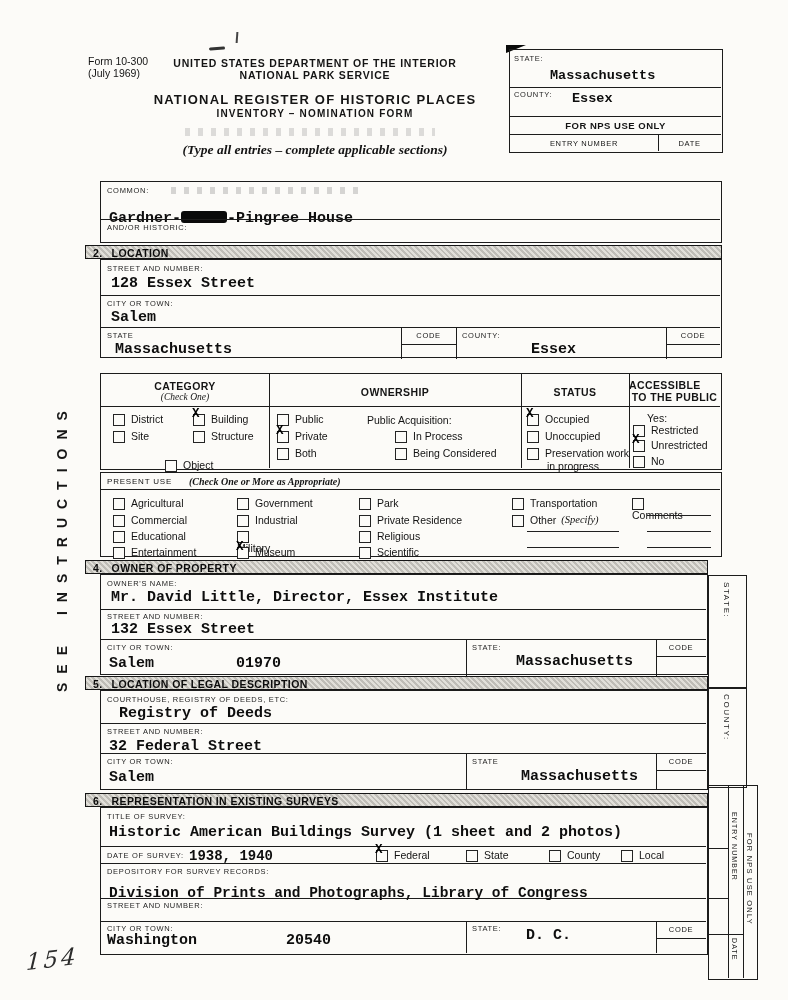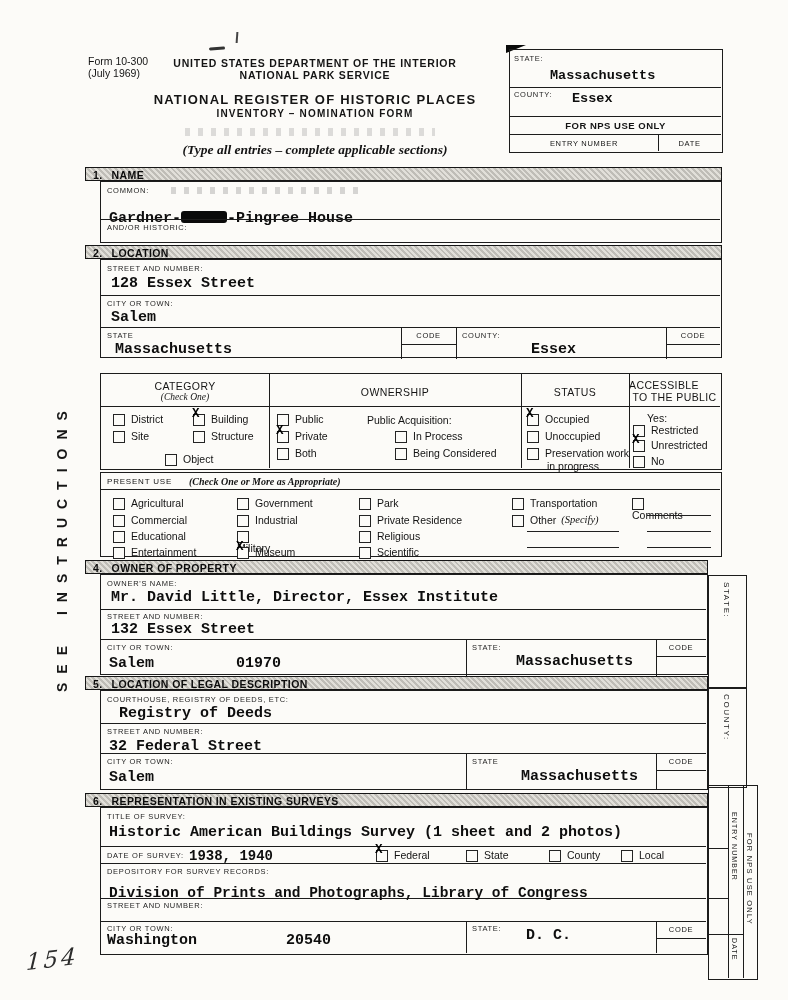--- a/index.html
+++ b/index.html
@@ -18,21 +18,21 @@
        background:repeating-linear-gradient(45deg,#bfbdb7 0 2px,#e1dfd9 2px 4px);
        font-size:10.5px;font-weight:700;letter-spacing:.4px;color:#0b0b0b;
        padding:1px 0 0 7px;white-space:nowrap;}
   .bar .num{display:inline-block;}
   .bar .ttl{display:inline-block;margin-left:9px;}
   .cbrow{position:absolute;display:flex;align-items:flex-start;white-space:nowrap;}
   .cb{width:10px;height:10px;border:1.7px solid #242424;position:relative;flex:none;margin-right:6px;background:#fcfbf8;}
   .cb.checked::after{content:"X";position:absolute;left:-2px;top:-8px;
        font:700 12.5px "Liberation Mono",monospace;color:#000;}
   .cl{font-size:10.5px;color:#131313;position:relative;top:-1px;}
-  .hdr{position:absolute;font-weight:400;font-size:10.5px;letter-spacing:.4px;text-align:center;white-space:nowrap;}
+  .hdr{position:absolute;font-weight:700;font-size:10.5px;letter-spacing:.4px;text-align:center;white-space:nowrap;}
   .it{font-family:"Liberation Serif",serif;font-style:italic;font-weight:400;}
   .vt{position:absolute;transform-origin:0 0;transform:rotate(90deg);font-size:8px;
       letter-spacing:1.6px;white-space:nowrap;color:#1a1a1a;}
   .blank{position:absolute;border-bottom:1.6px solid #202020;}
   .smudge{position:absolute;opacity:.15;background:repeating-linear-gradient(90deg,#000 0 5px,transparent 5px 13px);
           filter:blur(.4px);}
   .redact{display:inline-block;width:46px;height:12px;background:#0a0a0a;border-radius:3px;vertical-align:-1px;}
   .seeinstr{position:absolute;transform-origin:0 0;transform:rotate(-90deg);
       font-size:14px;font-weight:700;letter-spacing:9px;word-spacing:9px;white-space:nowrap;color:#161616;}
   .hand{position:absolute;font-family:"DejaVu Serif",serif;font-style:italic;font-size:23px;color:#2c2c2c;
@@ -68,23 +68,20 @@
     <div class="hl" style="left:0;top:66px;width:211px;"></div>
     <div class="ctr" style="left:0;top:70px;width:211px;font-size:9.5px;font-weight:700;letter-spacing:.5px;">FOR NPS USE ONLY</div>
     <div class="hl" style="left:0;top:84px;width:211px;"></div>
     <div class="ctr" style="left:0;top:89px;width:148px;font-size:7.5px;letter-spacing:.7px;">ENTRY NUMBER</div>
     <div class="ctr" style="left:148px;top:89px;width:63px;font-size:7.5px;letter-spacing:.7px;">DATE</div>
     <div class="vl" style="left:148px;top:84px;height:17px;"></div>
   </div>
 
   <div class="seeinstr" style="left:54px;top:692px;">SEE INSTRUCTIONS</div>
 
-  <div class="bar" style="left:85px;top:167px;width:637px;">
-    <span class="num">1.</span><span class="ttl">NAME</span>
-  </div>
   <div class="box" style="left:100px;top:181px;width:622px;height:62px;">
     <div class="lbl" style="left:6px;top:4px;">COMMON:</div>
     <div class="smudge" style="left:70px;top:5px;width:195px;height:7px;"></div>
     <div class="val" style="left:8px;top:28px;"><span>Gardner-</span><span class="redact"></span><span>-Pingree House</span></div>
     <div class="hl" style="left:0;top:37px;width:619px;"></div>
     <div class="lbl" style="left:6px;top:41px;">AND/OR HISTORIC:</div>
   </div>
 
   <div class="bar" style="left:85px;top:245px;width:637px;">
     <span class="num">2.</span><span class="ttl">LOCATION</span>
@@ -130,21 +127,21 @@
         <span class="cl">Building</span>
       </div>
     <div class="cbrow" style="left:12px;top:57px;">
         <span class="cb"></span>
         <span class="cl">Site</span>
       </div>
     <div class="cbrow" style="left:92px;top:57px;">
         <span class="cb"></span>
         <span class="cl">Structure</span>
       </div>
-    <div class="cbrow" style="left:64px;top:80px;">
+    <div class="cbrow" style="left:64px;top:86px;">
         <span class="cb"></span>
         <span class="cl">Object</span>
       </div>
 
     <div class="cbrow" style="left:176px;top:40px;">
         <span class="cb"></span>
         <span class="cl">Public</span>
       </div>
     <div class="cbrow" style="left:176px;top:57px;">
         <span class="cb checked"></span>

